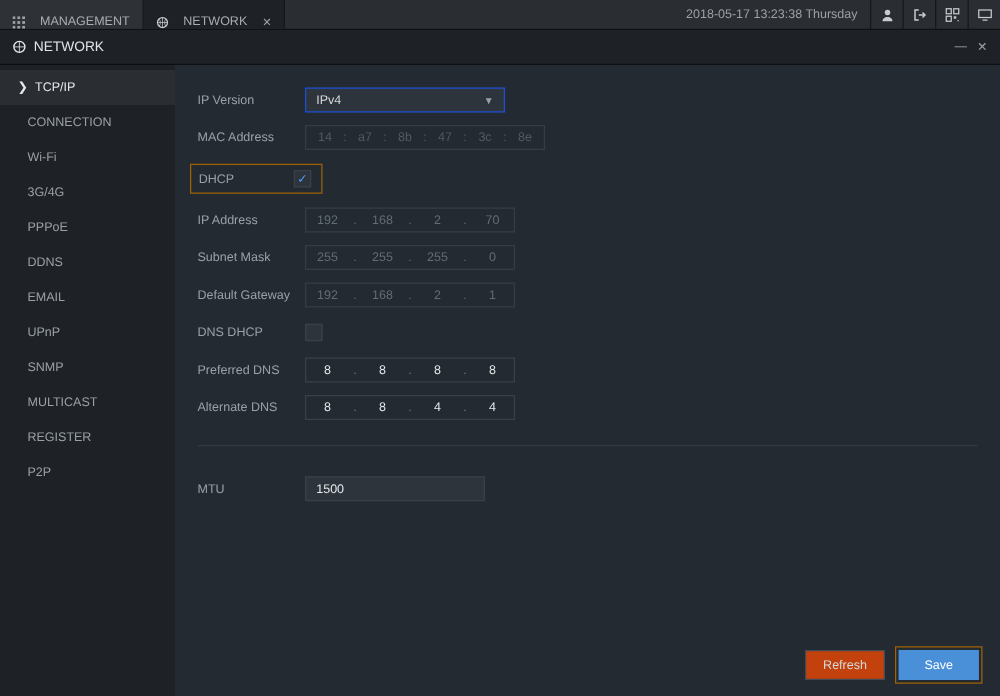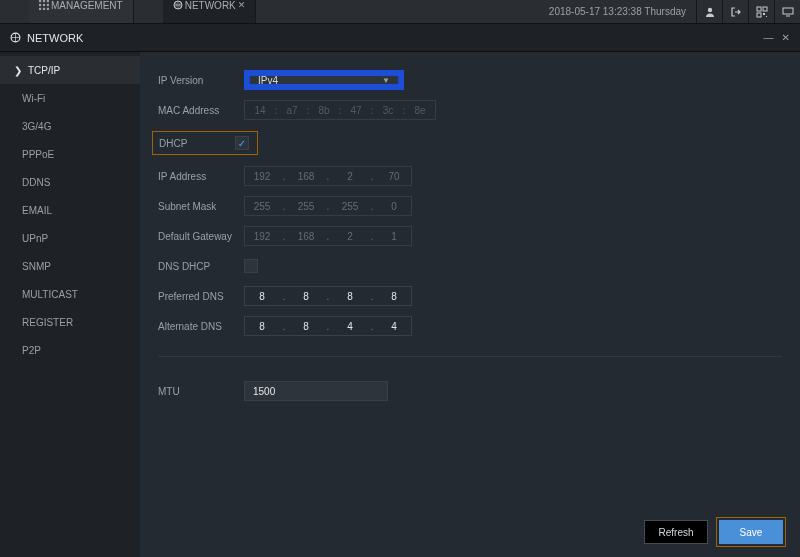--- a/index.html
+++ b/index.html
@@ -1,20 +1,20 @@
 <!DOCTYPE html>
 <html><head>
 <meta charset="utf-8">
 <style>
   * { box-sizing: border-box; margin: 0; padding: 0; font-family: Arial, sans-serif; }
   html, body { width: 800px; height: 557px; background: #1e2227; color: #a9adb1; overflow: hidden; }
 
   
   .topbar { height: 24px; background: #2a2e33; display: flex; align-items: stretch; font-size: 10px; border-bottom: 1px solid #111; }
-  .topbar .tab { display: flex; align-items: flex-start; padding: 0 10px; gap: 2px; border-right: 1px solid #15181b; background: #2e3237; margin-left: 29px; }
+  .topbar .tab { display: flex; align-items: flex-end; padding: 0 10px; gap: 12px; border-right: 1px solid #15181b; background: #2e3237; }
   .topbar .tab.active { background: #1e2227; }
   .topbar .tab .close { color: #9aa0a6; font-size: 9px; }
   .topbar .spacer { flex: 1; }
   .topbar .datetime { display: flex; align-items: center; padding: 0 10px; color: #9aa0a6; }
   .topbar .iconbtn { width: 26px; display: flex; align-items: center; justify-content: center; border-left: 1px solid #15181b; color: #bfc4c9; }
 
   
   .subheader { height: 28px; background: #1e2227; display: flex; align-items: center; justify-content: space-between; padding: 0 10px; font-size: 11px; color: #e2e5e8; border-bottom: 1px solid #0c0e10; }
   .subheader .left { display: flex; align-items: center; gap: 6px; font-weight: 500; }
   .subheader .right { display: flex; align-items: center; gap: 8px; color: #9aa0a6; font-size: 10px; }
@@ -26,21 +26,21 @@
   .sidebar .item.active { background: #2a2e33; color: #e6e8ea; }
   .sidebar .item.active .chev { margin-right: 6px; }
   .sidebar .item .chev { width: 8px; display: inline-block; }
 
   .main { flex: 1; position: relative; padding: 18px 18px 0 18px; background: #232a31; }
   .form { display: flex; flex-direction: column; gap: 10px; }
   .row { display: flex; align-items: center; height: 20px; }
   .row .label { width: 86px; font-size: 10px; color: #9aa0a6; }
   .row .field { display: flex; align-items: center; gap: 4px; }
 
-  .select { width: 160px; height: 20px; background: #2e343b; border: 6px solid #1d4ed8; display: flex; align-items: center; justify-content: space-between; padding: 0 8px; font-size: 10px; color: #d6d9dc; }
+  .select { width: 160px; height: 20px; background: #2e343b; border: 1px solid #1d4ed8; display: flex; align-items: center; justify-content: space-between; padding: 0 8px; font-size: 10px; color: #d6d9dc; }
   .select .caret { font-size: 8px; color: #9aa0a6; }
 
   .octet-group { display: flex; align-items: center; border: 1px solid #3a4047; height: 20px; background: transparent; }
   .octet-group.disabled { opacity: .85; }
   .octet-group .oct { width: 34px; text-align: center; font-size: 10px; color: #6f7880; }
   .octet-group.enabled .oct { color: #e6e8ea; }
   .octet-group .sep { width: 10px; text-align: center; font-size: 10px; color: #6f7880; }
   .mac-group .sep { color: #5a636b; }
   .mac-group .oct { width: 22px; color: #5a636b; }
 
@@ -50,21 +50,21 @@
   .textinput { width: 144px; height: 20px; background: #2e343b; border: 1px solid #3a4047; color: #e6e8ea; font-size: 10px; padding: 0 8px; }
 
   .divider { height: 1px; background: #323941; margin: 10px 0 14px 0; }
 
   .highlight { border: 1px solid #a16207; padding: 2px; display: inline-flex; align-items: center; }
   .highlight-dhcp { height: 24px; }
   .highlight-save { }
 
   
   .footer { position: absolute; right: 14px; bottom: 10px; display: flex; gap: 8px; align-items: center; }
-  .btn { height: 24px; min-width: 64px; display: flex; align-items: center; justify-content: center; font-size: 10px; border: 1px solid #444b52; background: #000000; color: #d6d9dc; padding: 0 12px; cursor: pointer; }
+  .btn { height: 24px; min-width: 64px; display: flex; align-items: center; justify-content: center; font-size: 10px; border: 1px solid #444b52; background: #c2410c; color: #d6d9dc; padding: 0 12px; cursor: pointer; }
   .btn.primary { background: #4a90d9; border-color: #4a90d9; color: #fff; }
 
   svg { display: block; }
   .grid-icon { width: 10px; height: 10px; }
 </style>
 </head>
 <body>
 
 <div class="topbar">
   <div class="tab">
@@ -135,20 +135,24 @@
 
 <div class="body">
 
   <div class="sidebar">
     <div class="item active">
         <span class="chev">❯</span>
         <span>TCP/IP</span>
       </div>
     <div class="item">
         <span class="chev"></span>
+        <span>CONNECTION</span>
+      </div>
+    <div class="item">
+        <span class="chev"></span>
         <span>Wi-Fi</span>
       </div>
     <div class="item">
         <span class="chev"></span>
         <span>3G/4G</span>
       </div>
     <div class="item">
         <span class="chev"></span>
         <span>PPPoE</span>
       </div>

